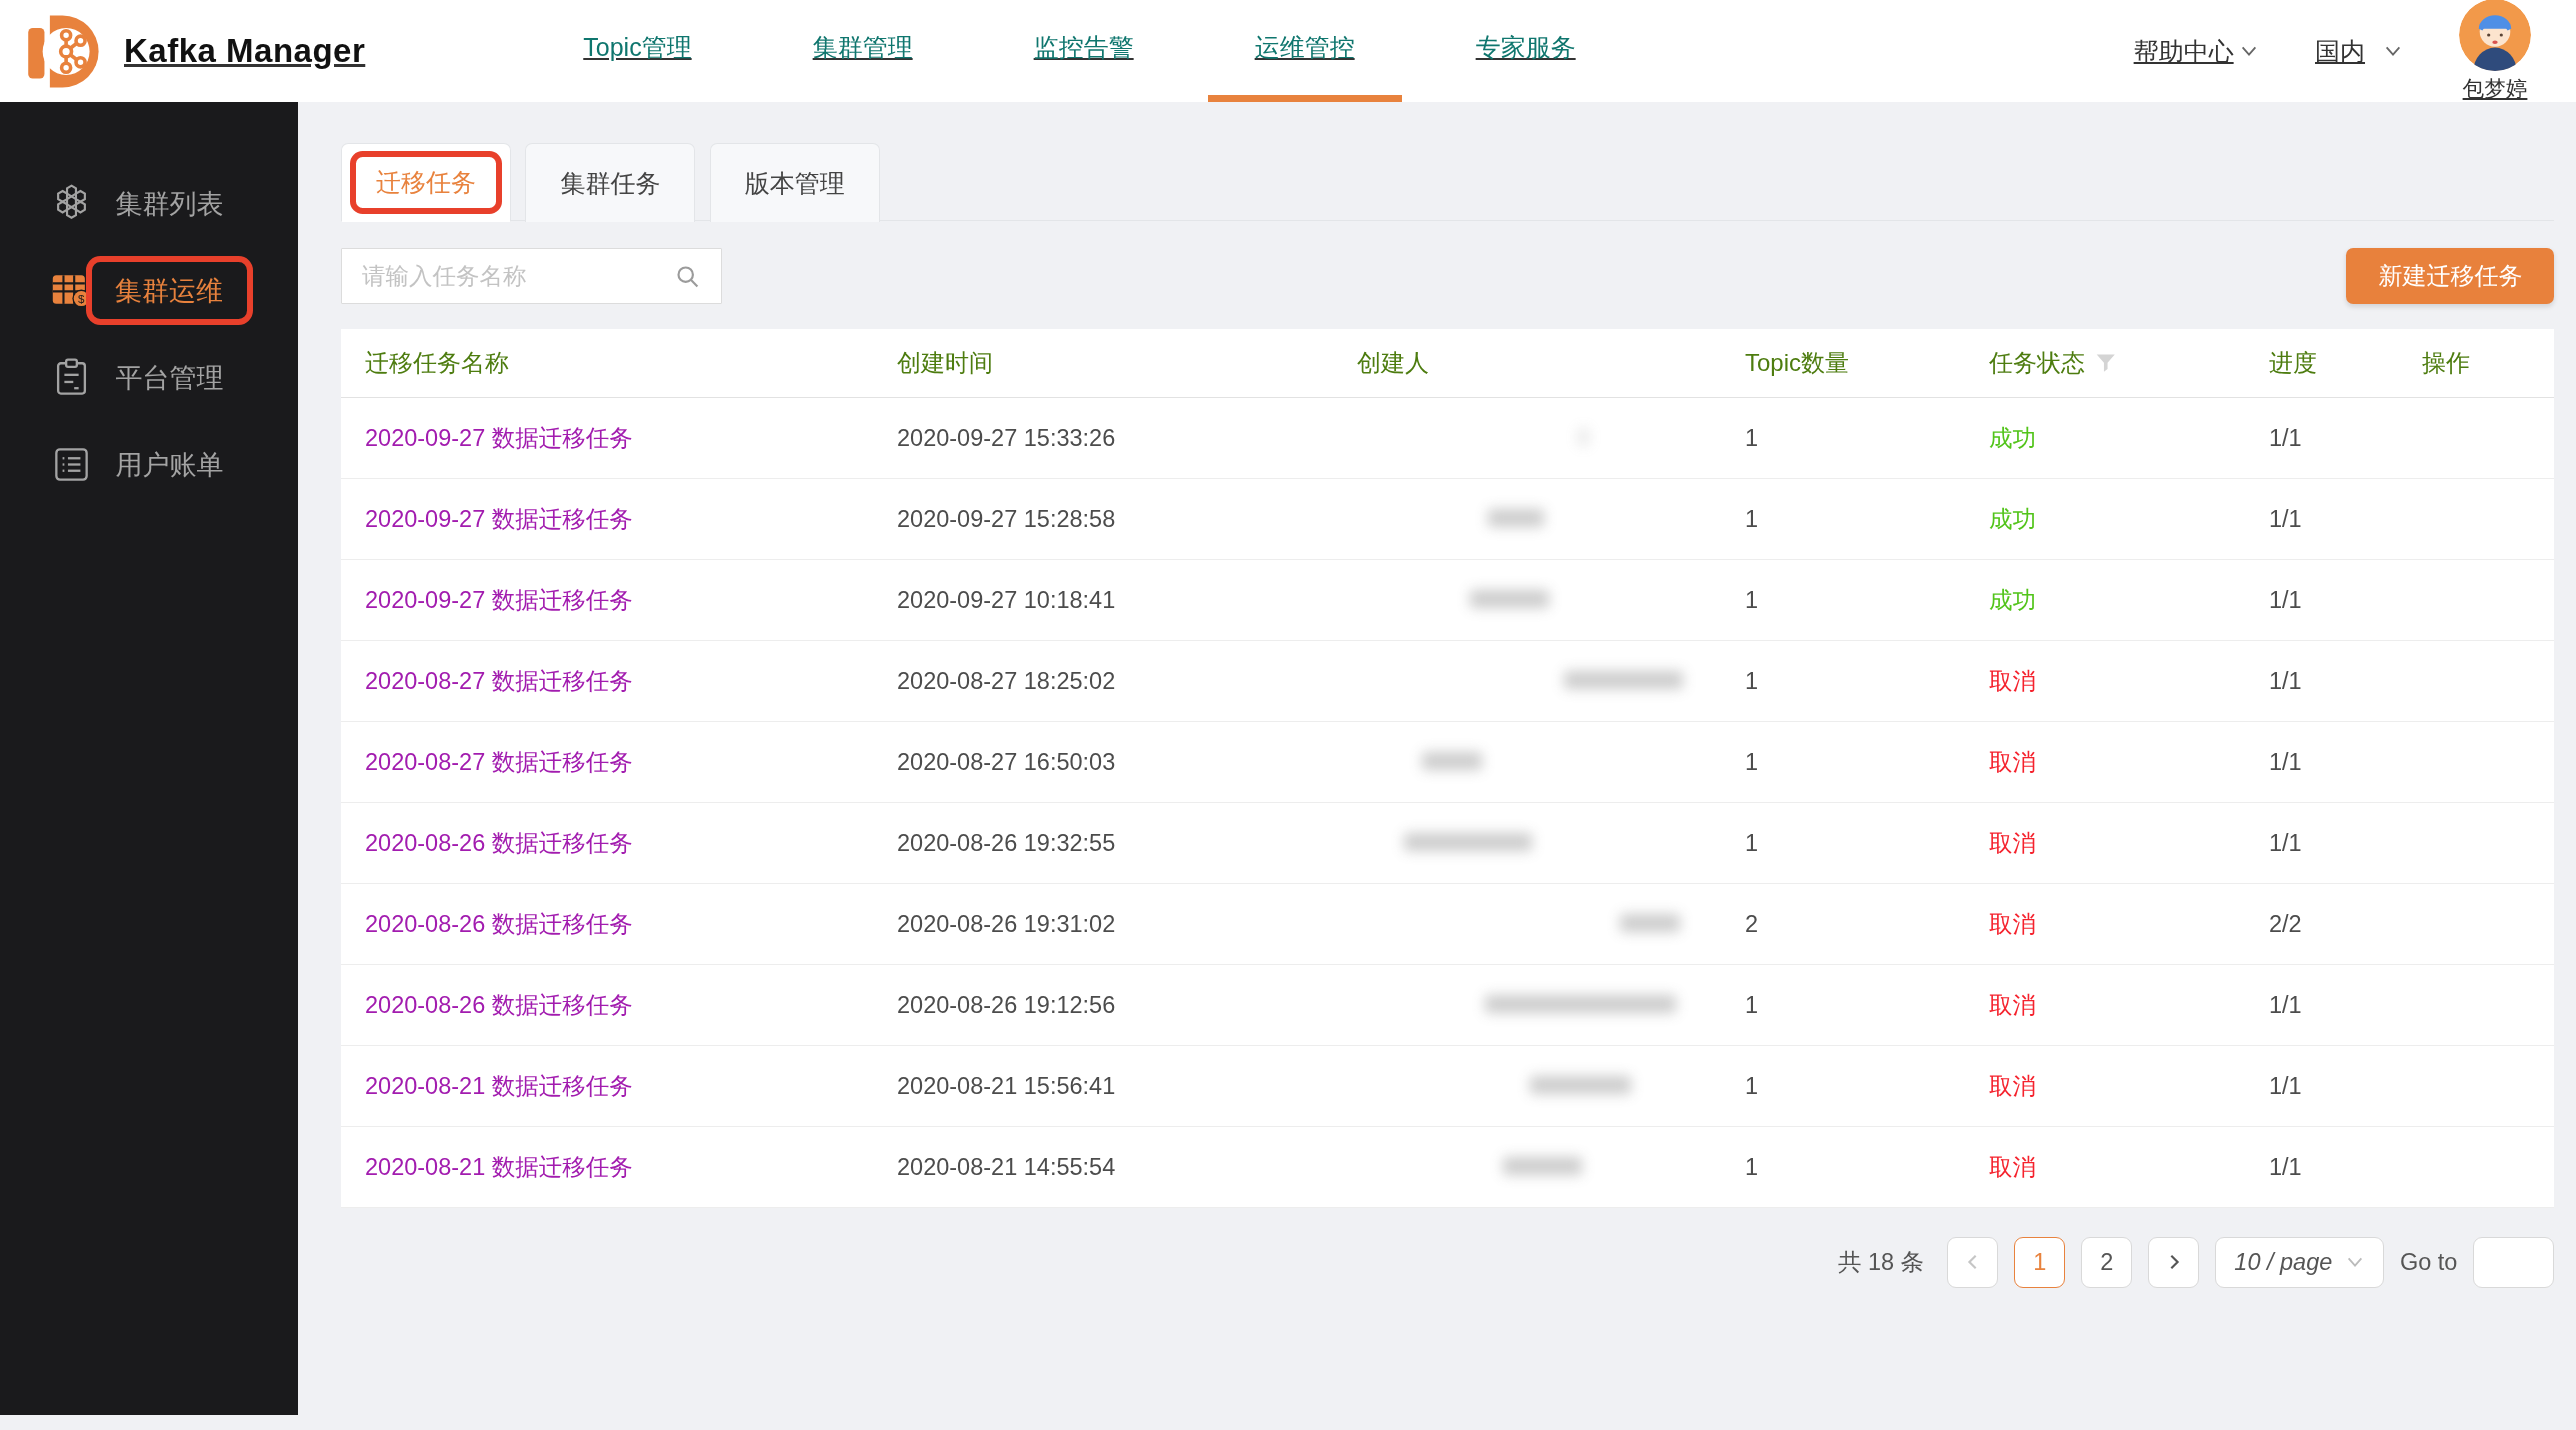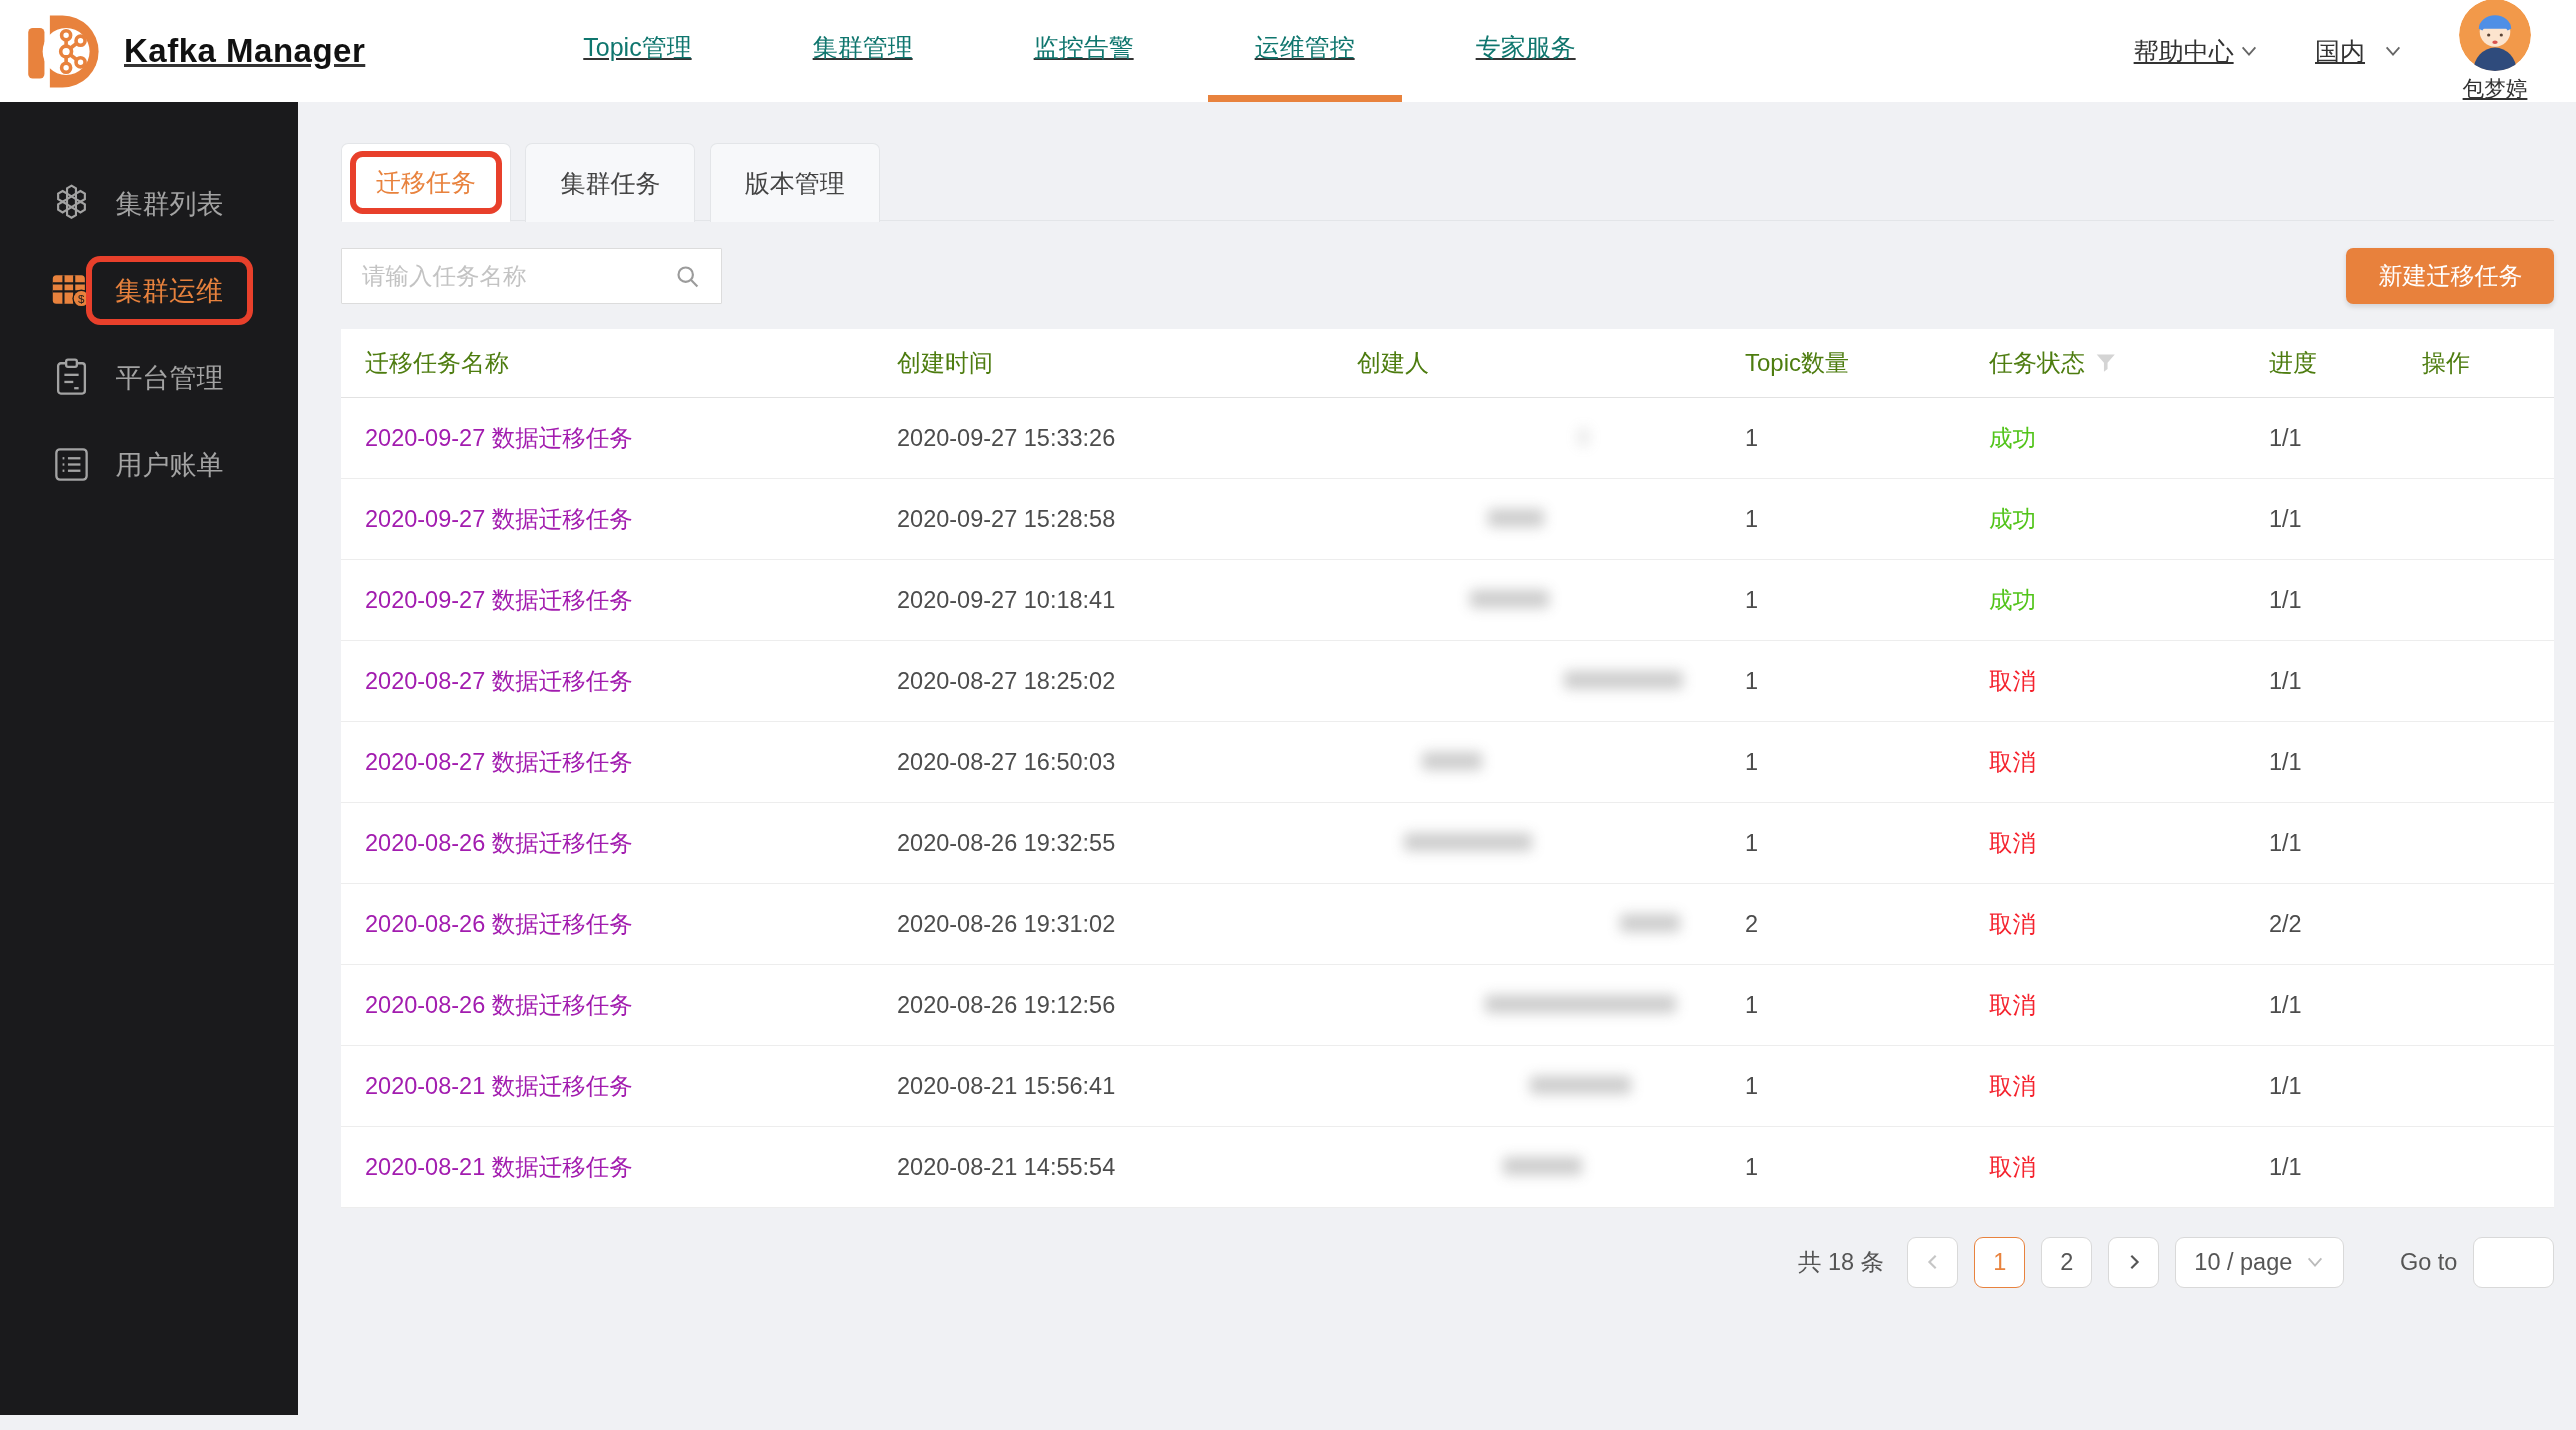--- a/index.html
+++ b/index.html
@@ -108,23 +108,23 @@
   .pg-btn {
     min-width: 51px; height: 51px; background: #fff; border: 1.8px solid #d9d9d9; border-radius: 9px;
     display: flex; align-items: center; justify-content: center; cursor: pointer;
     font-size: 23.5px; color: #555;
   }
   .pg-btn.disabled { color: #c6c6c6; cursor: default; }
   .pg-btn.active { border-color: #E8823D; color: #E8823D; }
   .pg-arrow { width: 18px; height: 18px; }
   .pg-select {
     height: 51px; background: #fff; border: 1.8px solid #d9d9d9; border-radius: 9px;
-    display: flex; align-items: center; gap: 12.6px; padding: 0 18px; cursor: pointer; white-space: nowrap;
-  }
-  .pg-goto { white-space: nowrap; margin-left: 40px; }
+    display: flex; align-items: center; gap: 12.6px; padding: 0 18px; cursor: pointer; white-space: nowrap; font-style: italic;
+  }
+  .pg-goto { white-space: nowrap; }
   .pg-jump {
     width: 81px; height: 51px; background: #fff; border: 1.8px solid #d9d9d9; border-radius: 9px;
     font-size: 23.5px; padding: 0 12.6px; outline: none; font-family: "Liberation Sans", sans-serif;
   }
 </style>
 </head>
 <body>
 
 <div class="header">
   <svg class="logo" viewBox="0 0 92 92">

